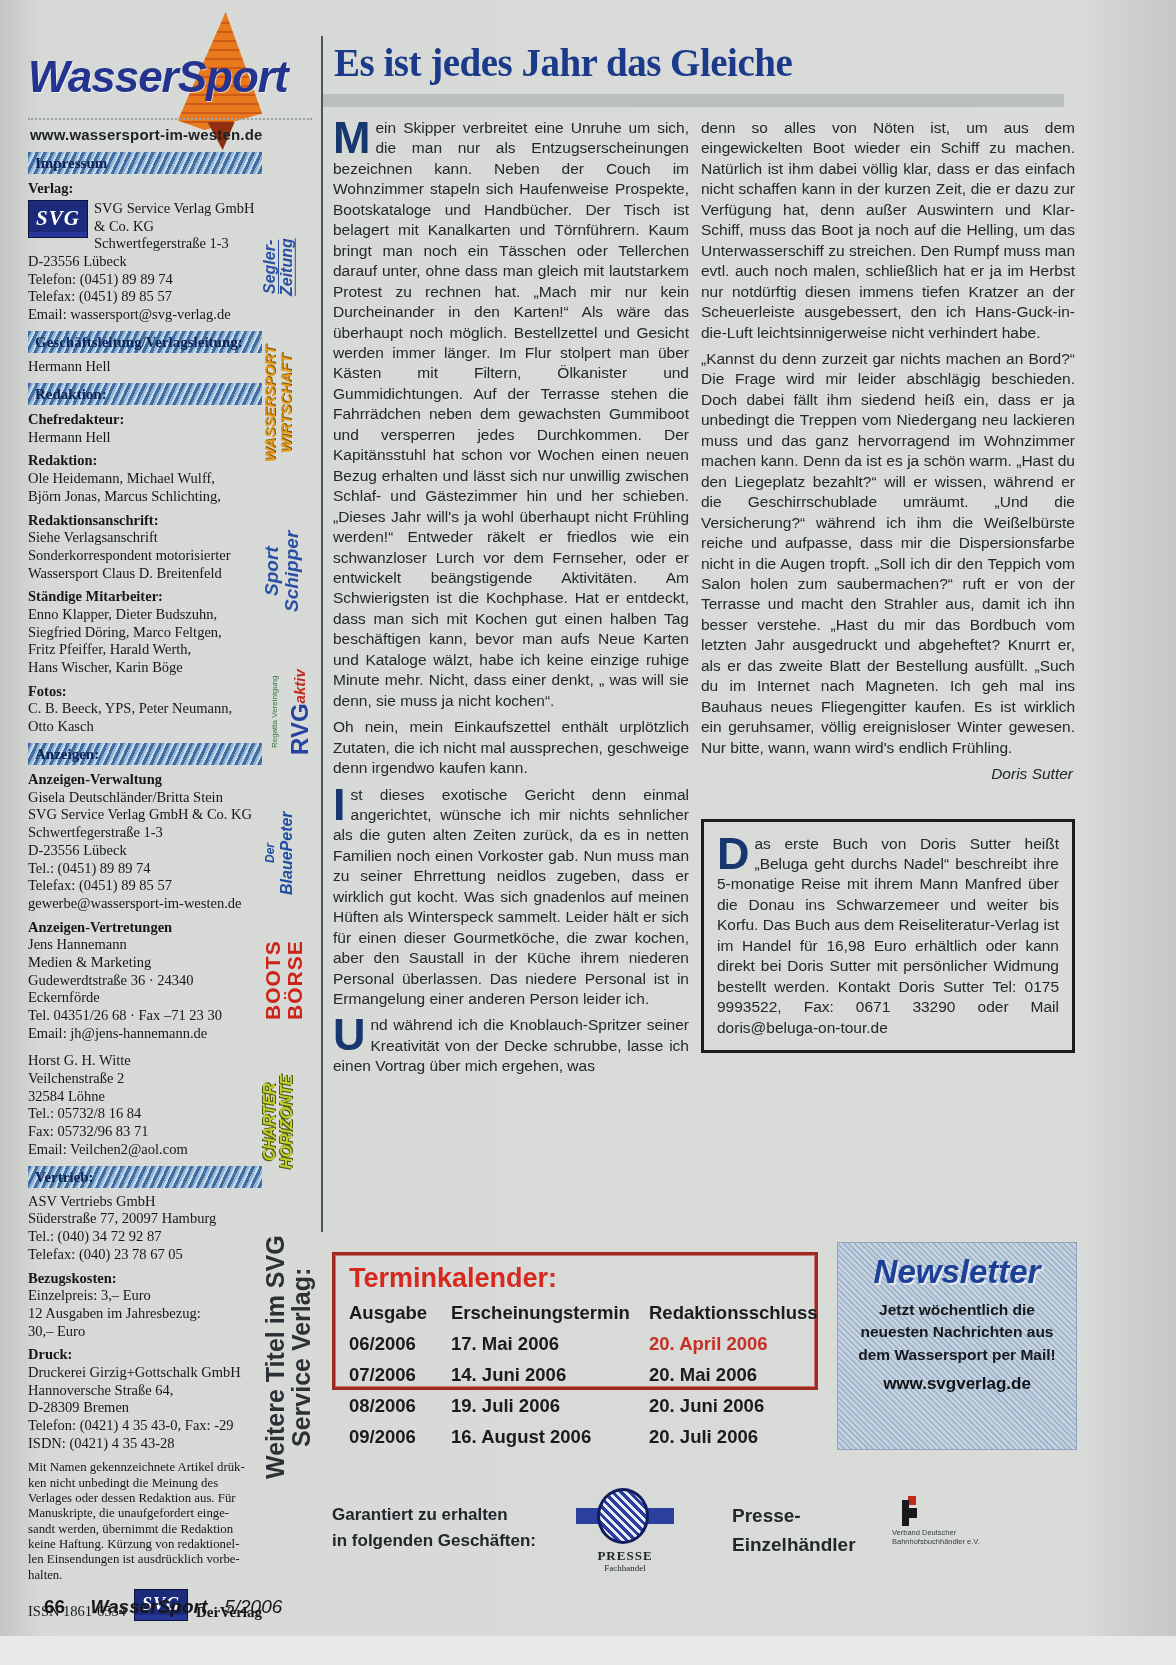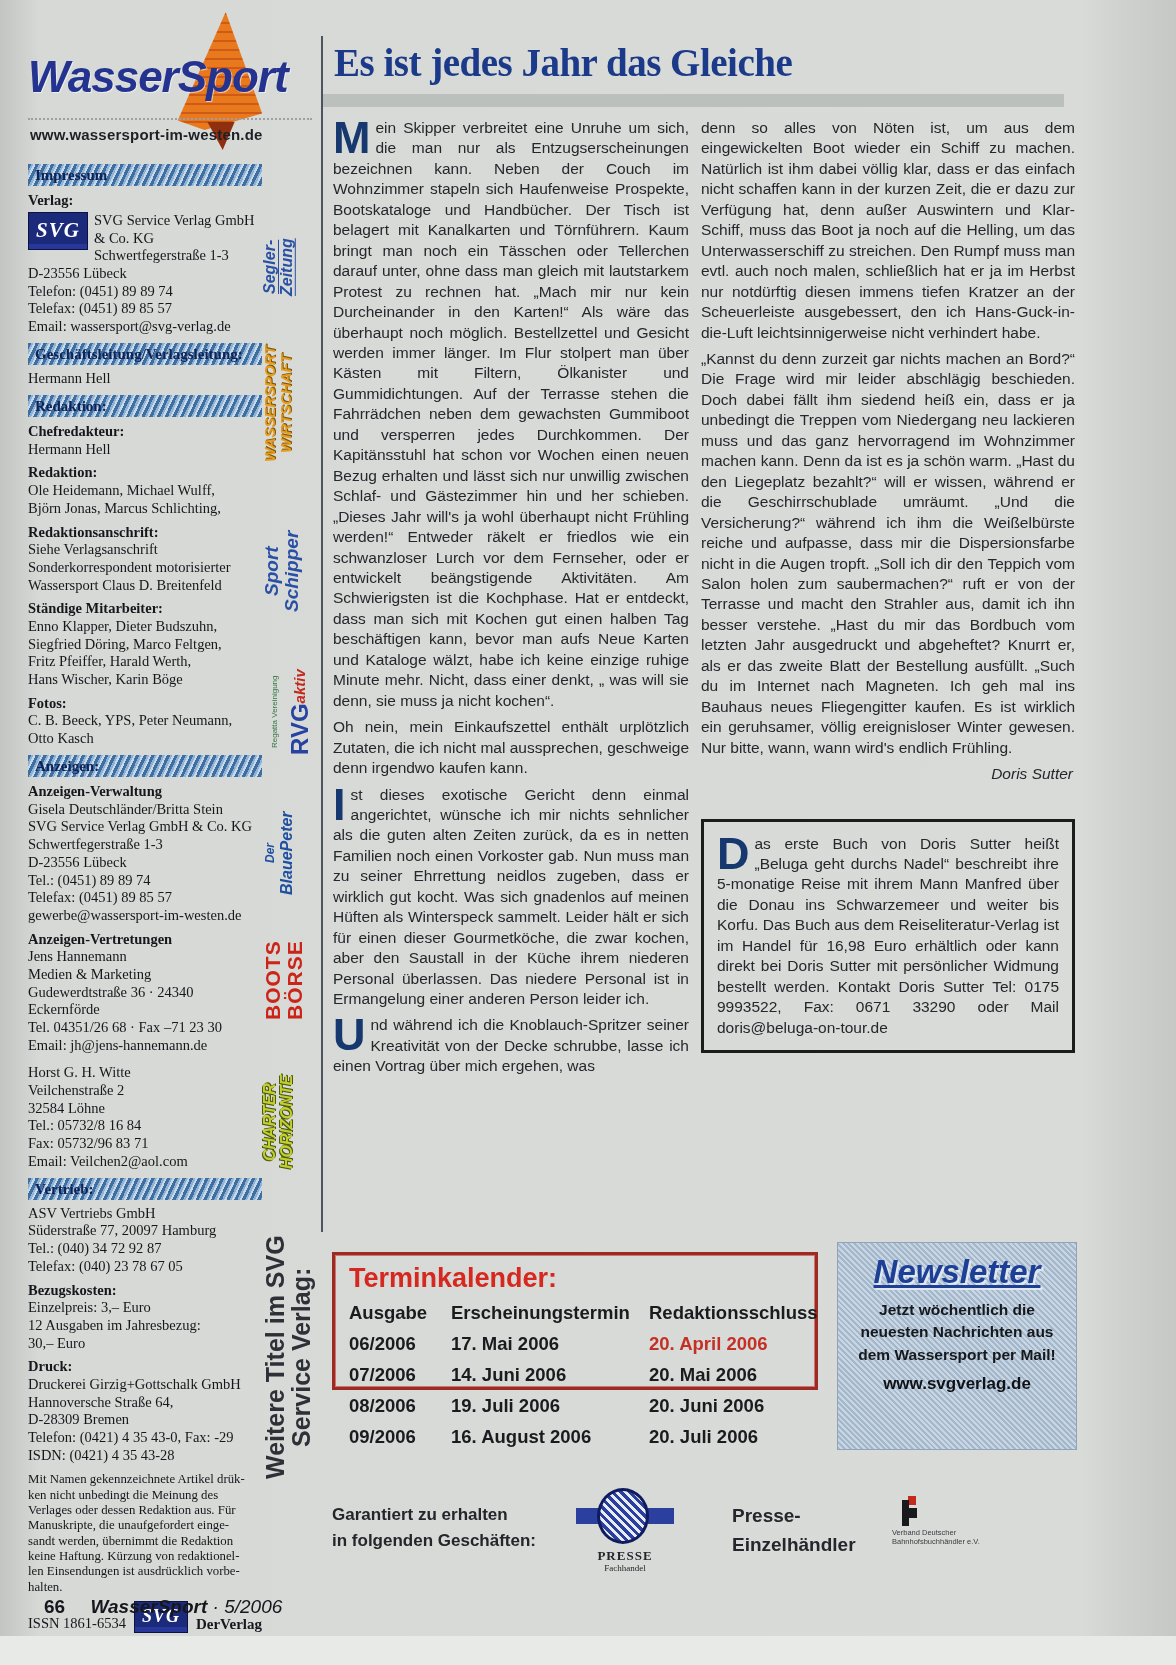--- a/index.html
+++ b/index.html
@@ -21,21 +21,21 @@
   .headline{position:absolute; left:334px; top:40px; width:740px; font-size:39px; font-weight:bold;
         color:#1c3a8a; letter-spacing:-.5px;font-family:Liberation Serif, serif;}
   .headline-bar{position:absolute; left:322px; top:94px; width:742px; height:13px; background:#bcc0bc;}
   .v-divider{position:absolute; left:321px; top:36px; width:2px; height:1196px; background:#4e545b;}
   
   .sidebar{position:absolute; left:28px; top:148px; width:234px; font-family:"Liberation Serif", serif;
         font-size:14.5px; line-height:1.22; color:#15171c;}
   .band{margin:7px 0 5px 0; padding:2px 0 2px 7px; font-weight:bold; font-size:15px; color:#0e2257;
         background:repeating-linear-gradient(115deg,#3f6fa0 0 3px,#8fb2d4 3px 5px,#c7d8e8 5px 7px);
         background-color:#9dbcd8;}
-  .band.first{margin-top:16px;}
+  .band.first{margin-top:4px;}
   .sb-label{font-weight:bold; margin-top:6px;}
   .ml{white-space:pre-line;}
   .verlag-row{display:flex; align-items:flex-start; gap:6px; margin-top:2px;}
   .svg-logo{flex:0 0 auto; width:58px; height:36px; background:#1b2a7a; color:#fff; display:flex;
         align-items:center; justify-content:center; font-weight:bold; font-style:italic;
         font-size:21px; letter-spacing:1px; border:1px solid #0c1340; box-shadow:inset 0 -5px 0 #27379a;}
   .svg-logo.small{width:52px; height:30px; font-size:18px;}
   .fineprint{font-size:12.8px; line-height:1.2; margin-top:8px;}
   .issn-row{display:flex; align-items:flex-end; gap:8px; margin-top:6px;}
   .derverlag{font-family:"Liberation Serif", serif; font-weight:bold; font-size:15px;}
@@ -70,21 +70,21 @@
         border:3px solid #9e2b23; box-shadow:inset 0 0 0 1px #c9776f; padding:8px 0 0 14px; box-sizing:border-box;}
   .termin-title{color:#d6281e; font-weight:bold; font-size:27px; margin-bottom:8px;}
   .termin-grid{display:grid; grid-template-columns:102px 198px 168px; row-gap:9px;
         font-weight:bold; font-size:18.5px; color:#191b1e;}
   .cell-red{color:#c43026;}
   
   .newsletter{position:absolute; left:838px; top:1243px; width:238px; height:206px;
         background:repeating-linear-gradient(45deg,#a3b8cc 0 2px,#c9d5e1 2px 4px),#b9c9d9;
         box-shadow:0 0 0 1px #8fa4b8; text-align:center; padding-top:10px; box-sizing:border-box;}
   .nl-title{font-size:33px; font-weight:bold; font-style:italic; color:#1d3f96;
-        text-shadow:2px 2px 0 #dfe7ef;text-decoration:underline;}
+        text-shadow:2px 2px 0 #dfe7ef;}
   .nl-text{margin-top:8px; font-size:15.5px; font-weight:600; color:#15181c; white-space:pre-line; line-height:1.45;}
   .nl-url{margin-top:8px; font-size:17px; font-weight:bold; color:#0e1116;}
   
   .retail{position:absolute; left:332px; top:1488px; width:744px; height:90px;}
   .garantiert{position:absolute; left:0; top:14px; font-size:17px; font-weight:bold; white-space:pre-line; line-height:1.5;}
   .presse-logo{position:absolute; left:238px; top:0; width:110px; text-align:center;}
   .globe-wrap{position:relative; height:58px;}
   .globe-bar{position:absolute; top:20px; width:26px; height:16px; background:#2b3f9e;}
   .globe-bar.l{left:6px;} .globe-bar.r{right:6px;}
   .globe{position:absolute; left:27px; top:0; width:52px; height:56px; border-radius:50%;

